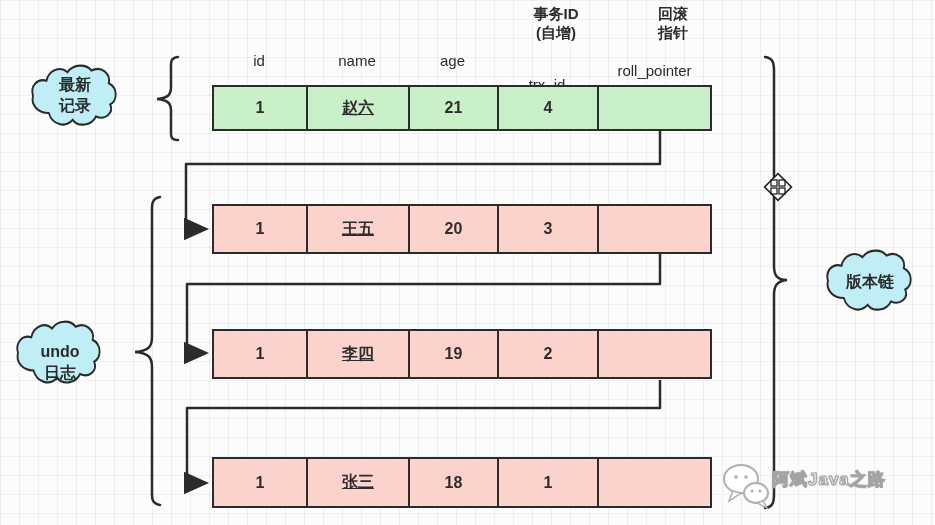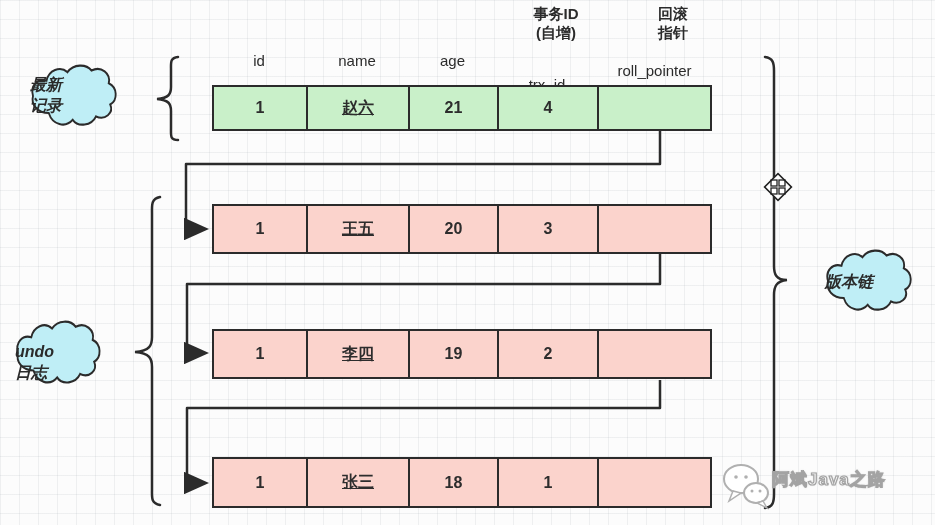--- a/index.html
+++ b/index.html
@@ -43,22 +43,22 @@
   .header-row .hcell:nth-child(4){flex:0 0 100px;margin-top:24px;}
   .header-row .hcell:nth-child(5){flex:1 1 auto;margin-top:10px;}
   .note{
     position:absolute;top:4px;width:100px;text-align:center;z-index:2;
     font-size:15px;font-weight:bold;color:#2b2b2b;line-height:19px;
   }
   .note-trx{left:506px;}
   .note-roll{left:610px;margin-left:13px;}
   
   .cloud-label{
-    position:absolute;z-index:2;
-    font-size:16px;font-weight:bold;color:#2b2b2b;line-height:21px;font-style:italic;
+    position:absolute;z-index:2;text-align:center;
+    font-size:16px;font-weight:bold;color:#2b2b2b;line-height:21px;
   }
   .cloud-latest{left:30px;top:74px;width:90px;}
   .cloud-undo{left:15px;top:332px;width:90px;margin-top:9px;}
   .cloud-version{left:825px;top:271px;width:90px;}
   
   .watermark{
     position:absolute;left:772px;top:468px;z-index:2;
     font-size:17px;font-weight:bold;letter-spacing:1px;
     color:rgba(255,255,255,0.85);
     -webkit-text-stroke:1.2px #a3a3a3;

